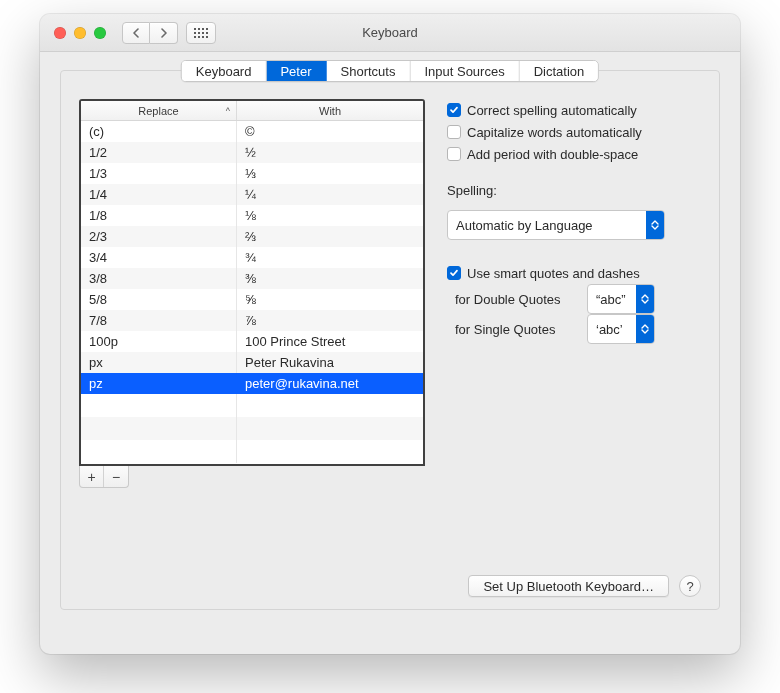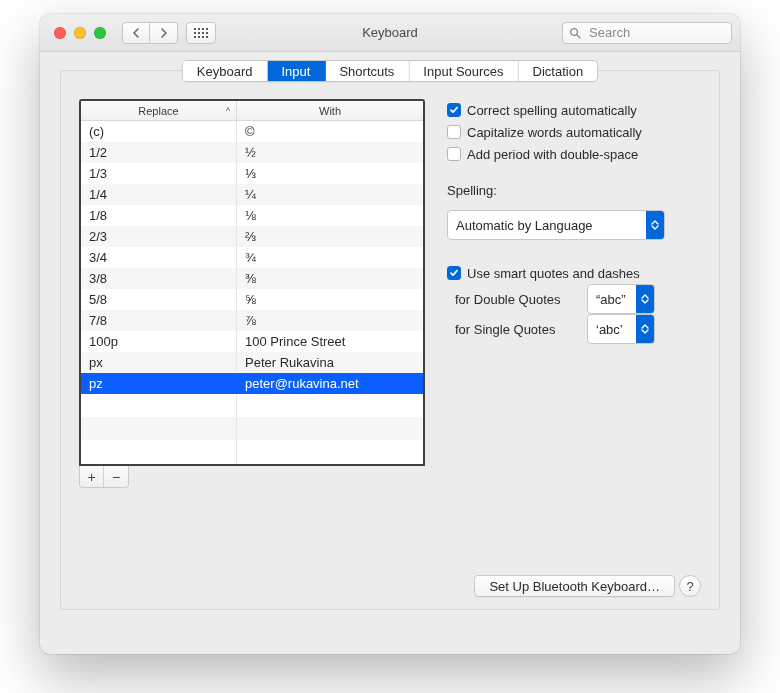--- a/index.html
+++ b/index.html
@@ -176,21 +176,21 @@
     margin-left:auto;
   }
   .popup .arrows svg { display:block; }
   .popup.full { width: 218px; }
   .popup.small { width: 68px; }
   .row2 { display:flex; align-items:center; gap:10px; height:30px; }
   .row2 .lbl { width: 122px; margin-left: 8px; }
 
   .footer {
     position:absolute; left:16px; right:0; bottom:12px;
-    display:flex; justify-content:flex-end; gap:4px;
+    display:flex; justify-content:flex-end; gap:10px;
     padding: 0 18px;
   }
   .push-btn {
     height:22px; padding: 0 14px;
     background: linear-gradient(#ffffff,#f2f2f2);
     border:1px solid #c7c7c7; border-radius:4px;
     font-size:13px; display:flex; align-items:center;
     box-shadow: 0 1px 0 rgba(0,0,0,0.04);
   }
   .help-btn {
@@ -234,38 +234,31 @@
           <span></span>
           <span></span>
           <span></span>
         <span></span>
           <span></span>
           <span></span>
           <span></span>
       </div>
     </div>
     <div class="wtitle">Keyboard</div>
-    <div class="searchbox">
-      <svg width="12" height="12" viewBox="0 0 12 12">
-          <circle cx="5" cy="5" r="3.4" fill="none" stroke="#8a8a8a" stroke-width="1.3"></circle>
-          <line x1="7.8" y1="7.8" x2="11" y2="11" stroke="#8a8a8a" stroke-width="1.3" stroke-linecap="round"></line>
-        </svg>
-      <input type="text" placeholder="Search" style="">
-    </div>
   </div>
 
   <div class="content">
     <div class="inset">
 
       <div class="tabs">
         <div class="tab">
             <span>Keyboard</span>
           </div>
         <div class="tab active">
-            <span>Input</span>
+            <span>Peter</span>
           </div>
         <div class="tab">
             <span>Shortcuts</span>
           </div>
         <div class="tab">
             <span>Input Sources</span>
           </div>
         <div class="tab">
             <span>Dictation</span>
           </div>

